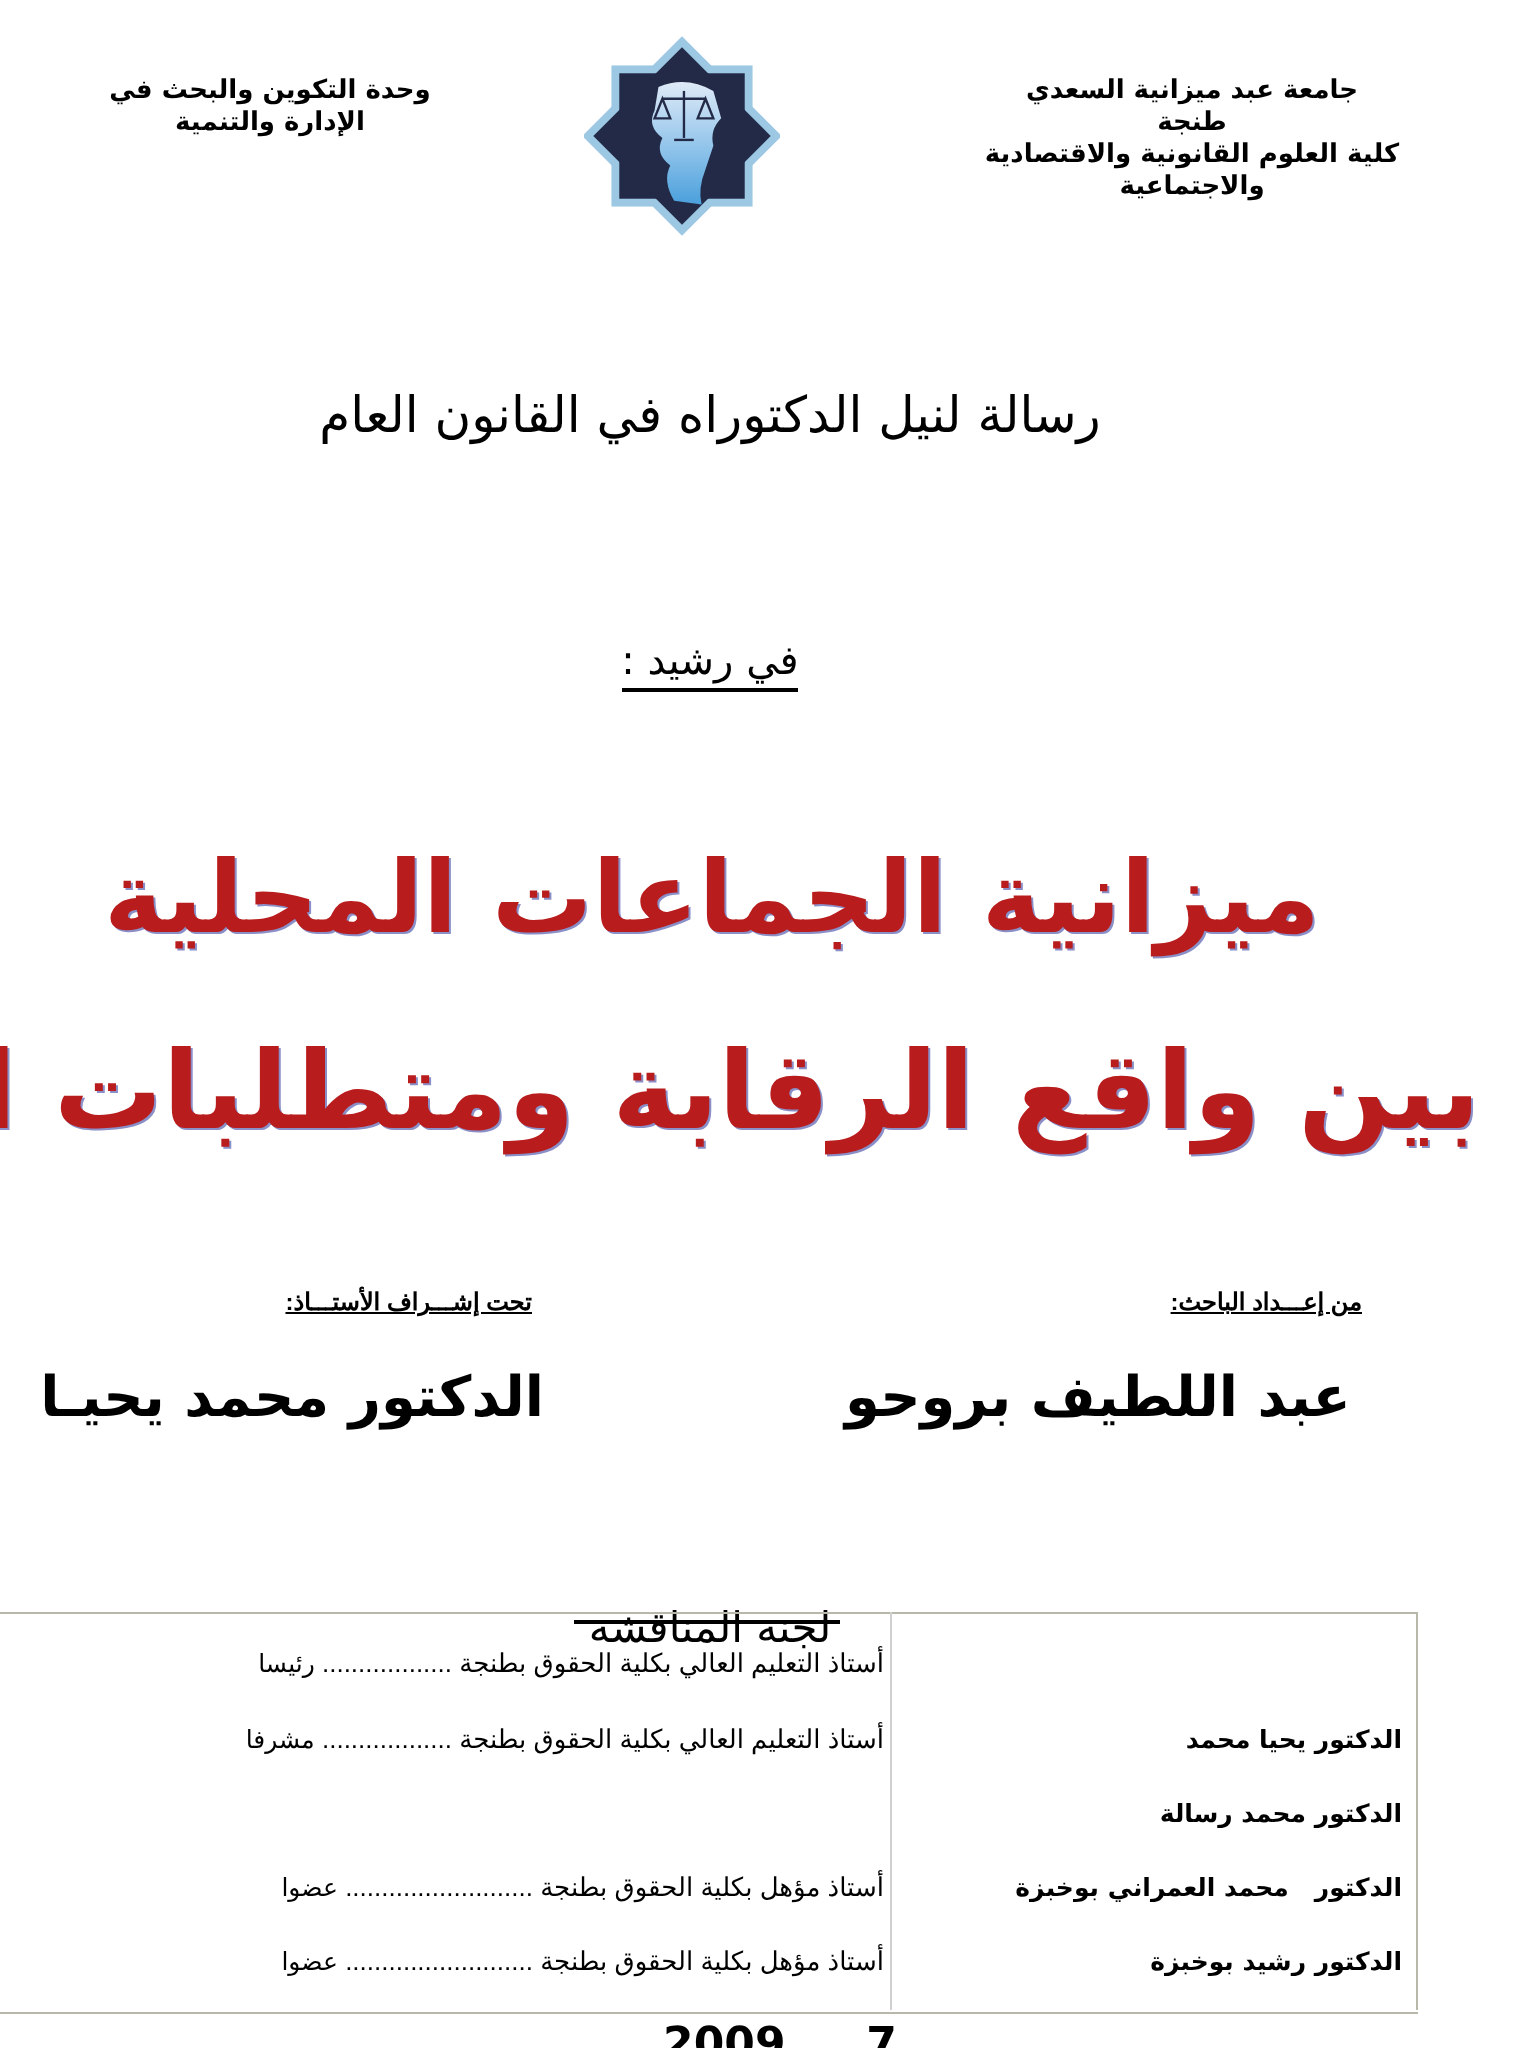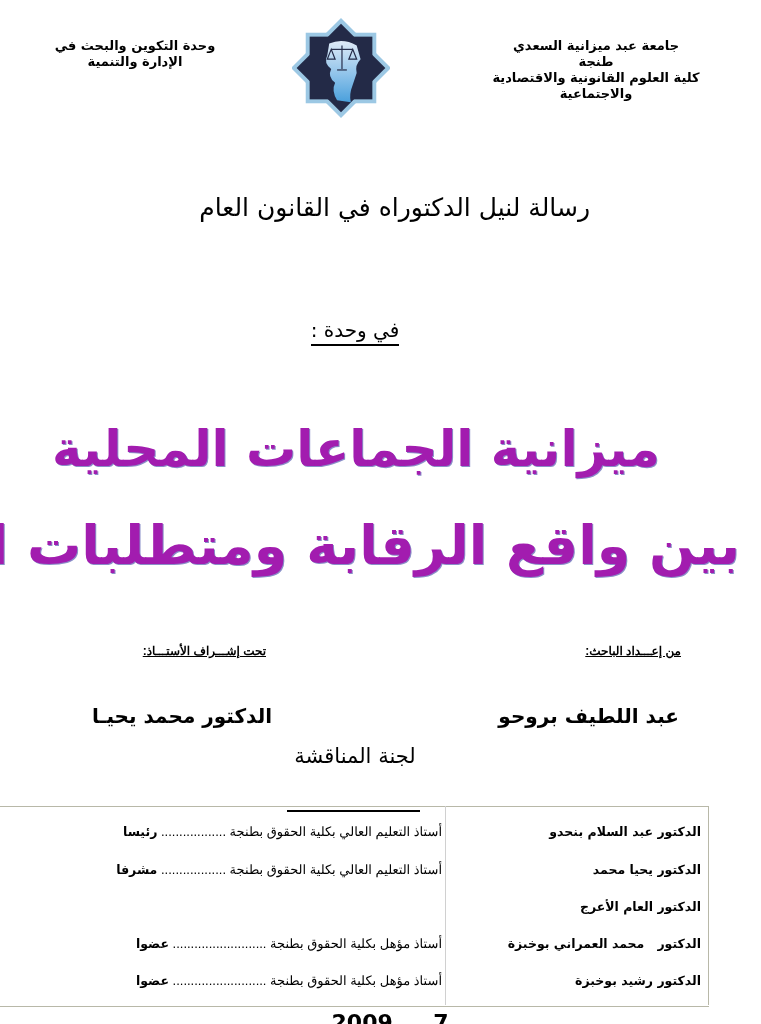--- a/index.html
+++ b/index.html
@@ -5,45 +5,45 @@
     html, body { margin: 0; padding: 0; background: #ffffff; }
     body {
       width: 761px; height: 1024px; position: relative; overflow: hidden;
       font-family: "DejaVu Sans", sans-serif; color: #000;
     }
     .abs { position: absolute; }
     .hdr { font-family: "DejaVu Sans", sans-serif; font-weight: bold; font-size: 13px; line-height: 16px; text-align: center; direction: rtl; }
     #hdr-right { right: 30px; top: 38px; width: 270px; }
     #hdr-left { left: 20px; top: 38px; width: 230px; }
     #logo { left: 292px; top: 16px; width: 98px; height: 104px; }
-    #degree { left: 120px; top: 188px; width: 470px; text-align: right; direction: rtl; font-family: "DejaVu Sans", sans-serif; font-size: 25px; line-height: 40px; }
+    #degree { left: 120px; top: 188px; width: 470px; text-align: center; direction: rtl; font-family: "DejaVu Sans", sans-serif; font-size: 25px; line-height: 40px; }
     #subject { left: 290px; top: 318px; width: 130px; text-align: center; direction: rtl; font-family: "DejaVu Sans", sans-serif; font-size: 20px; }
     #subject span { border-bottom: 2px solid #000; padding-bottom: 2px; }
     .title-line {
-      text-align: center; direction: rtl; color: #a21caf;
+      text-align: center; direction: rtl; color: #b91c1c;
       font-family: "DejaVu Sans", sans-serif; font-weight: bold;
       text-shadow: 1px 1px 0 #8a8fc8;
       letter-spacing: -1px; white-space: nowrap;
     }
     #title1 { left: 100px; top: 404px; width: 560px; font-size: 50px; line-height: 90px; }
     #title2 { left: 20px; top: 496px; width: 720px; font-size: 54px; line-height: 100px; }
     .role-label { font-family: Liberation Sans, sans-serif; font-weight: bold; font-size: 12px; direction: rtl; text-align: right; text-decoration: underline; }
     #prepared-label { right: 80px; top: 644px; width: 200px; }
     #supervised-label { left: 96px; top: 644px; width: 170px; }
-    .person { font-family: "DejaVu Sans", sans-serif; font-weight: 900; font-size: 20px; direction: rtl; text-align: right; white-space: nowrap; margin-top: 22px; }
+    .person { font-family: "DejaVu Sans", sans-serif; font-weight: 900; font-size: 28px; direction: rtl; text-align: center; white-space: nowrap; }
     #author { right: 82px; top: 682px; width: 260px; }
     #supervisor { left: 92px; top: 682px; width: 180px; }
-    #committee-title { left: 280px; top: 744px; width: 150px; text-align: center; direction: rtl; font-family: "DejaVu Sans", sans-serif; font-size: 21px; }
+    #committee-title { left: 280px; top: 802px; width: 150px; text-align: center; direction: rtl; font-family: "DejaVu Sans", sans-serif; font-size: 21px; }
     #committee-underline { left: 287px; top: 810px; width: 133px; height: 2px; background: #000; }
     #committee-frame { left: 0; top: 806px; width: 709px; height: 199px; border-top: 1px solid #b8b8a8; border-bottom: 1px solid #b8b8a8; }
     #committee-box { left: 445px; top: 806px; width: 264px; height: 199px; border-left: 1px solid #d0d0d0; border-right: 1px solid #b8b8a8; box-sizing: border-box; }
     .c-row { position: absolute; left: 0; width: 761px; height: 30px; }
     .c-name { position: absolute; right: 60px; width: 250px; direction: rtl; text-align: right; font-family: "DejaVu Sans", sans-serif; font-weight: bold; font-size: 12.5px; line-height: 30px; white-space: pre; }
     .c-desc { position: absolute; left: 20px; width: 422px; direction: rtl; text-align: right; font-family: "Liberation Sans", sans-serif; font-size: 13px; line-height: 30px; white-space: nowrap; }
-    .c-desc .role { font-family: "DejaVu Sans", sans-serif; font-weight: bold; font-size: 12.5px; }
+    .c-desc .role { font-family: "DejaVu Sans", sans-serif; font-weight: normal; font-size: 12.5px; }
     #date { left: 290px; top: 1010px; width: 200px; text-align: center; font-family: "DejaVu Sans", sans-serif; font-weight: bold; font-size: 22px; direction: rtl; white-space: nowrap; }
   </style>
 </head>
 <body>
 
 <div id="hdr-right" class="abs hdr">
   <div>جامعة عبد ميزانية السعدي</div>
   <div>طنجة</div>
   <div>كلية العلوم القانونية والاقتصادية والاجتماعية</div>
 </div>
@@ -75,53 +75,52 @@
       <path d="M40 34 L36 44 L44 44 Z"></path>
       <path d="M62 34 L58 44 L66 44 Z"></path>
       <line x1="46" y1="55" x2="56" y2="55"></line>
     </g>
   </svg>
 </div>
 
 <div id="degree" class="abs">رسالة لنيل الدكتوراه في القانون العام</div>
 
 <div id="subject" class="abs">
-  <span>في وحدة :</span>
+  <span>في رشيد :</span>
 </div>
 
 <div id="title1" class="abs title-line">ميزانية الجماعات المحلية</div>
 <div id="title2" class="abs title-line">بين واقع الرقابة ومتطلبات التنمية</div>
 
 <div id="prepared-label" class="abs role-label">من إعـــداد الباحث:</div>
 <div id="author" class="abs person">عبد اللطيف بروحو</div>
 
 <div id="supervised-label" class="abs role-label">تحت إشـــراف الأستـــاذ:</div>
 <div id="supervisor" class="abs person">الدكتور محمد يحيـا</div>
 
 <div id="committee-title" class="abs">لجنة المناقشة</div>
 <div id="committee-frame" class="abs"></div>
 <div id="committee-box" class="abs"></div>
 <div id="committee-underline" class="abs"></div>
 
 <div class="c-row" style="top:817px;">
-  <div class="c-name">الدكتور عبد السلام بنحدو</div>
   <div class="c-desc">
     <span>أستاذ التعليم العالي بكلية الحقوق بطنجة ..................</span>
     <span class="role">رئيسا</span>
   </div>
 </div>
 <div class="c-row" style="top:855px;">
   <div class="c-name">الدكتور يحيا محمد</div>
   <div class="c-desc">
     <span>أستاذ التعليم العالي بكلية الحقوق بطنجة ..................</span>
     <span class="role">مشرفا</span>
   </div>
 </div>
 <div class="c-row" style="top:892px;">
-  <div class="c-name">الدكتور العام الأعرج</div>
+  <div class="c-name">الدكتور محمد رسالة</div>
 </div>
 <div class="c-row" style="top:929px;">
   <div class="c-name">الدكتور   محمد العمراني بوخبزة</div>
   <div class="c-desc">
     <span>أستاذ مؤهل بكلية الحقوق بطنجة ..........................</span>
     <span class="role">عضوا</span>
   </div>
 </div>
 <div class="c-row" style="top:966px;">
   <div class="c-name">الدكتور رشيد بوخبزة</div>

